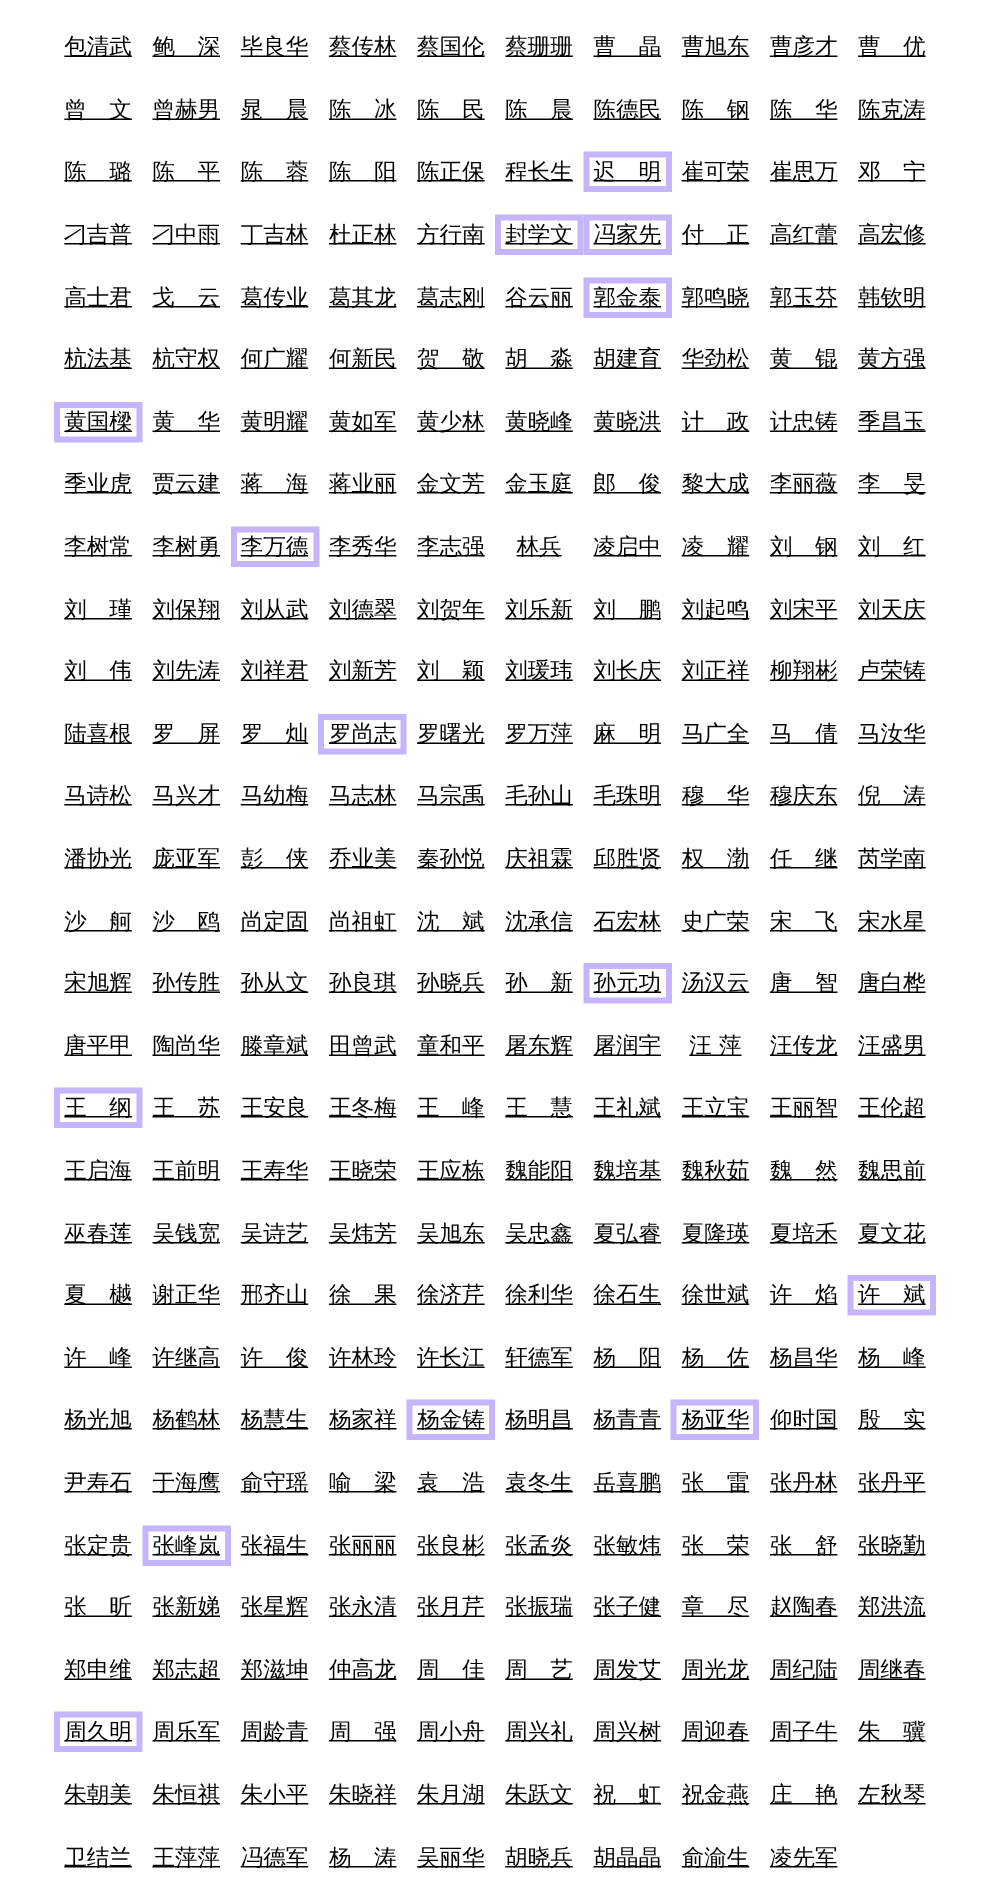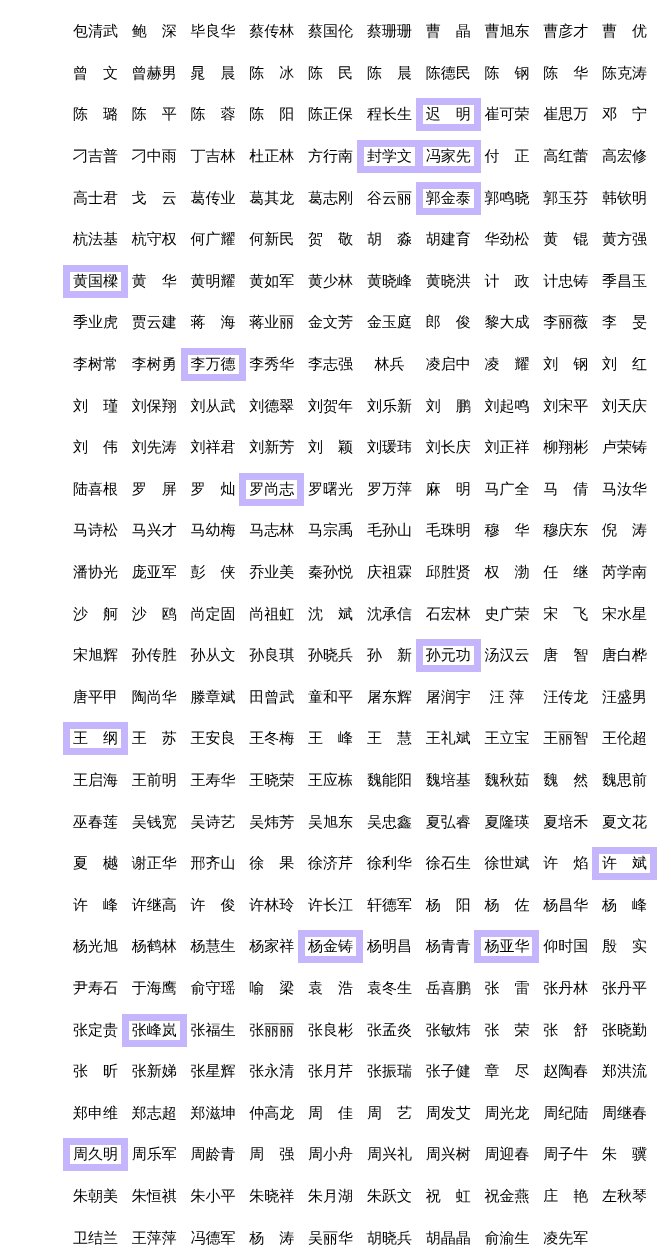--- a/index.html
+++ b/index.html
@@ -16,36 +16,37 @@
   }
   .roster {
     box-sizing: border-box;
     width: 671px;
     height: 1259px;
   }
   .grid {
     display: grid;
     grid-template-columns: repeat(10, 58.8px);
     grid-auto-rows: 41.6px;
-    padding: 11px 0 0 66px;
+    padding: 11px 0 0 36px;
+    text-decoration: underline;
   }
   .cell {
     display: flex;
     align-items: center;
     justify-content: center;
   }
   .name {
     font-size: 15px;
     line-height: 1;
     white-space: pre;
     color: #000000;
     letter-spacing: 0;
   }
   .boxed {
-    border: 7px solid #c4b5fd;
+    border: 4px solid #c4b5fd;
     padding: 2px 3px;
   }
 </style>
 </head>
 <body style="background: rgb(255, 255, 255); color: rgb(0, 0, 0);">
 
 <main class="roster">
   <div class="grid">
       <div class="cell">
         <span class="name">包清武</span>

